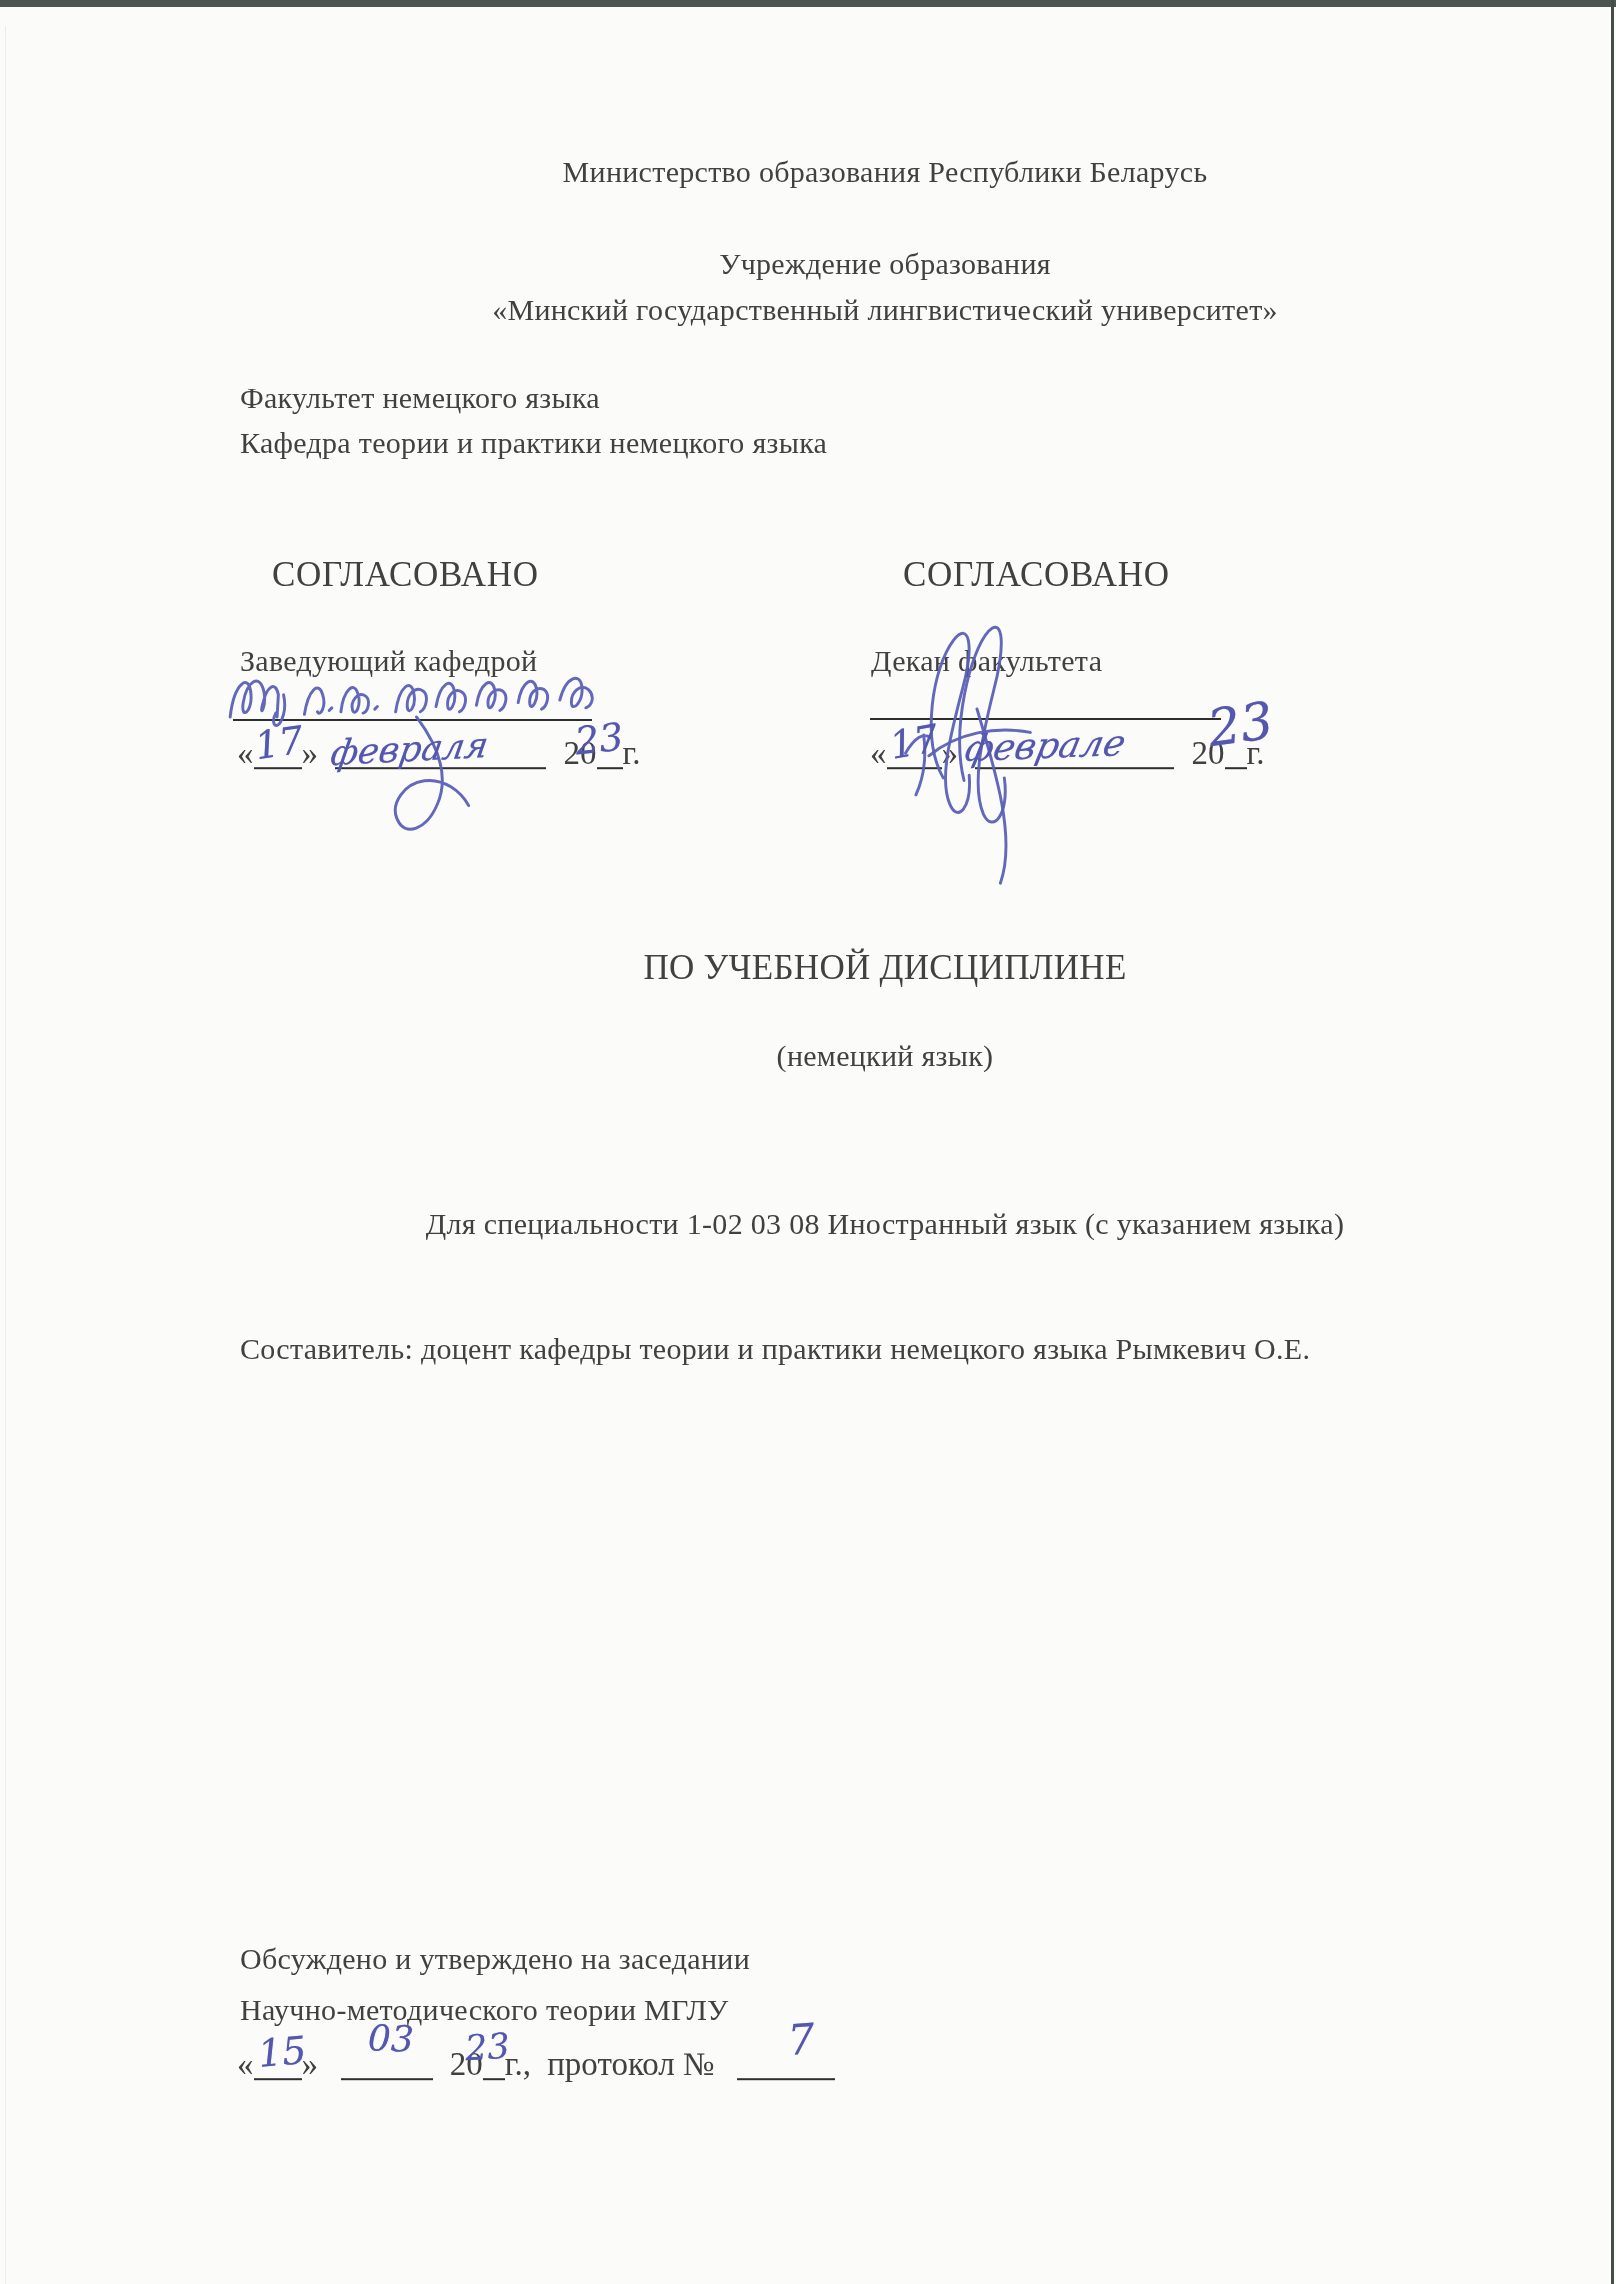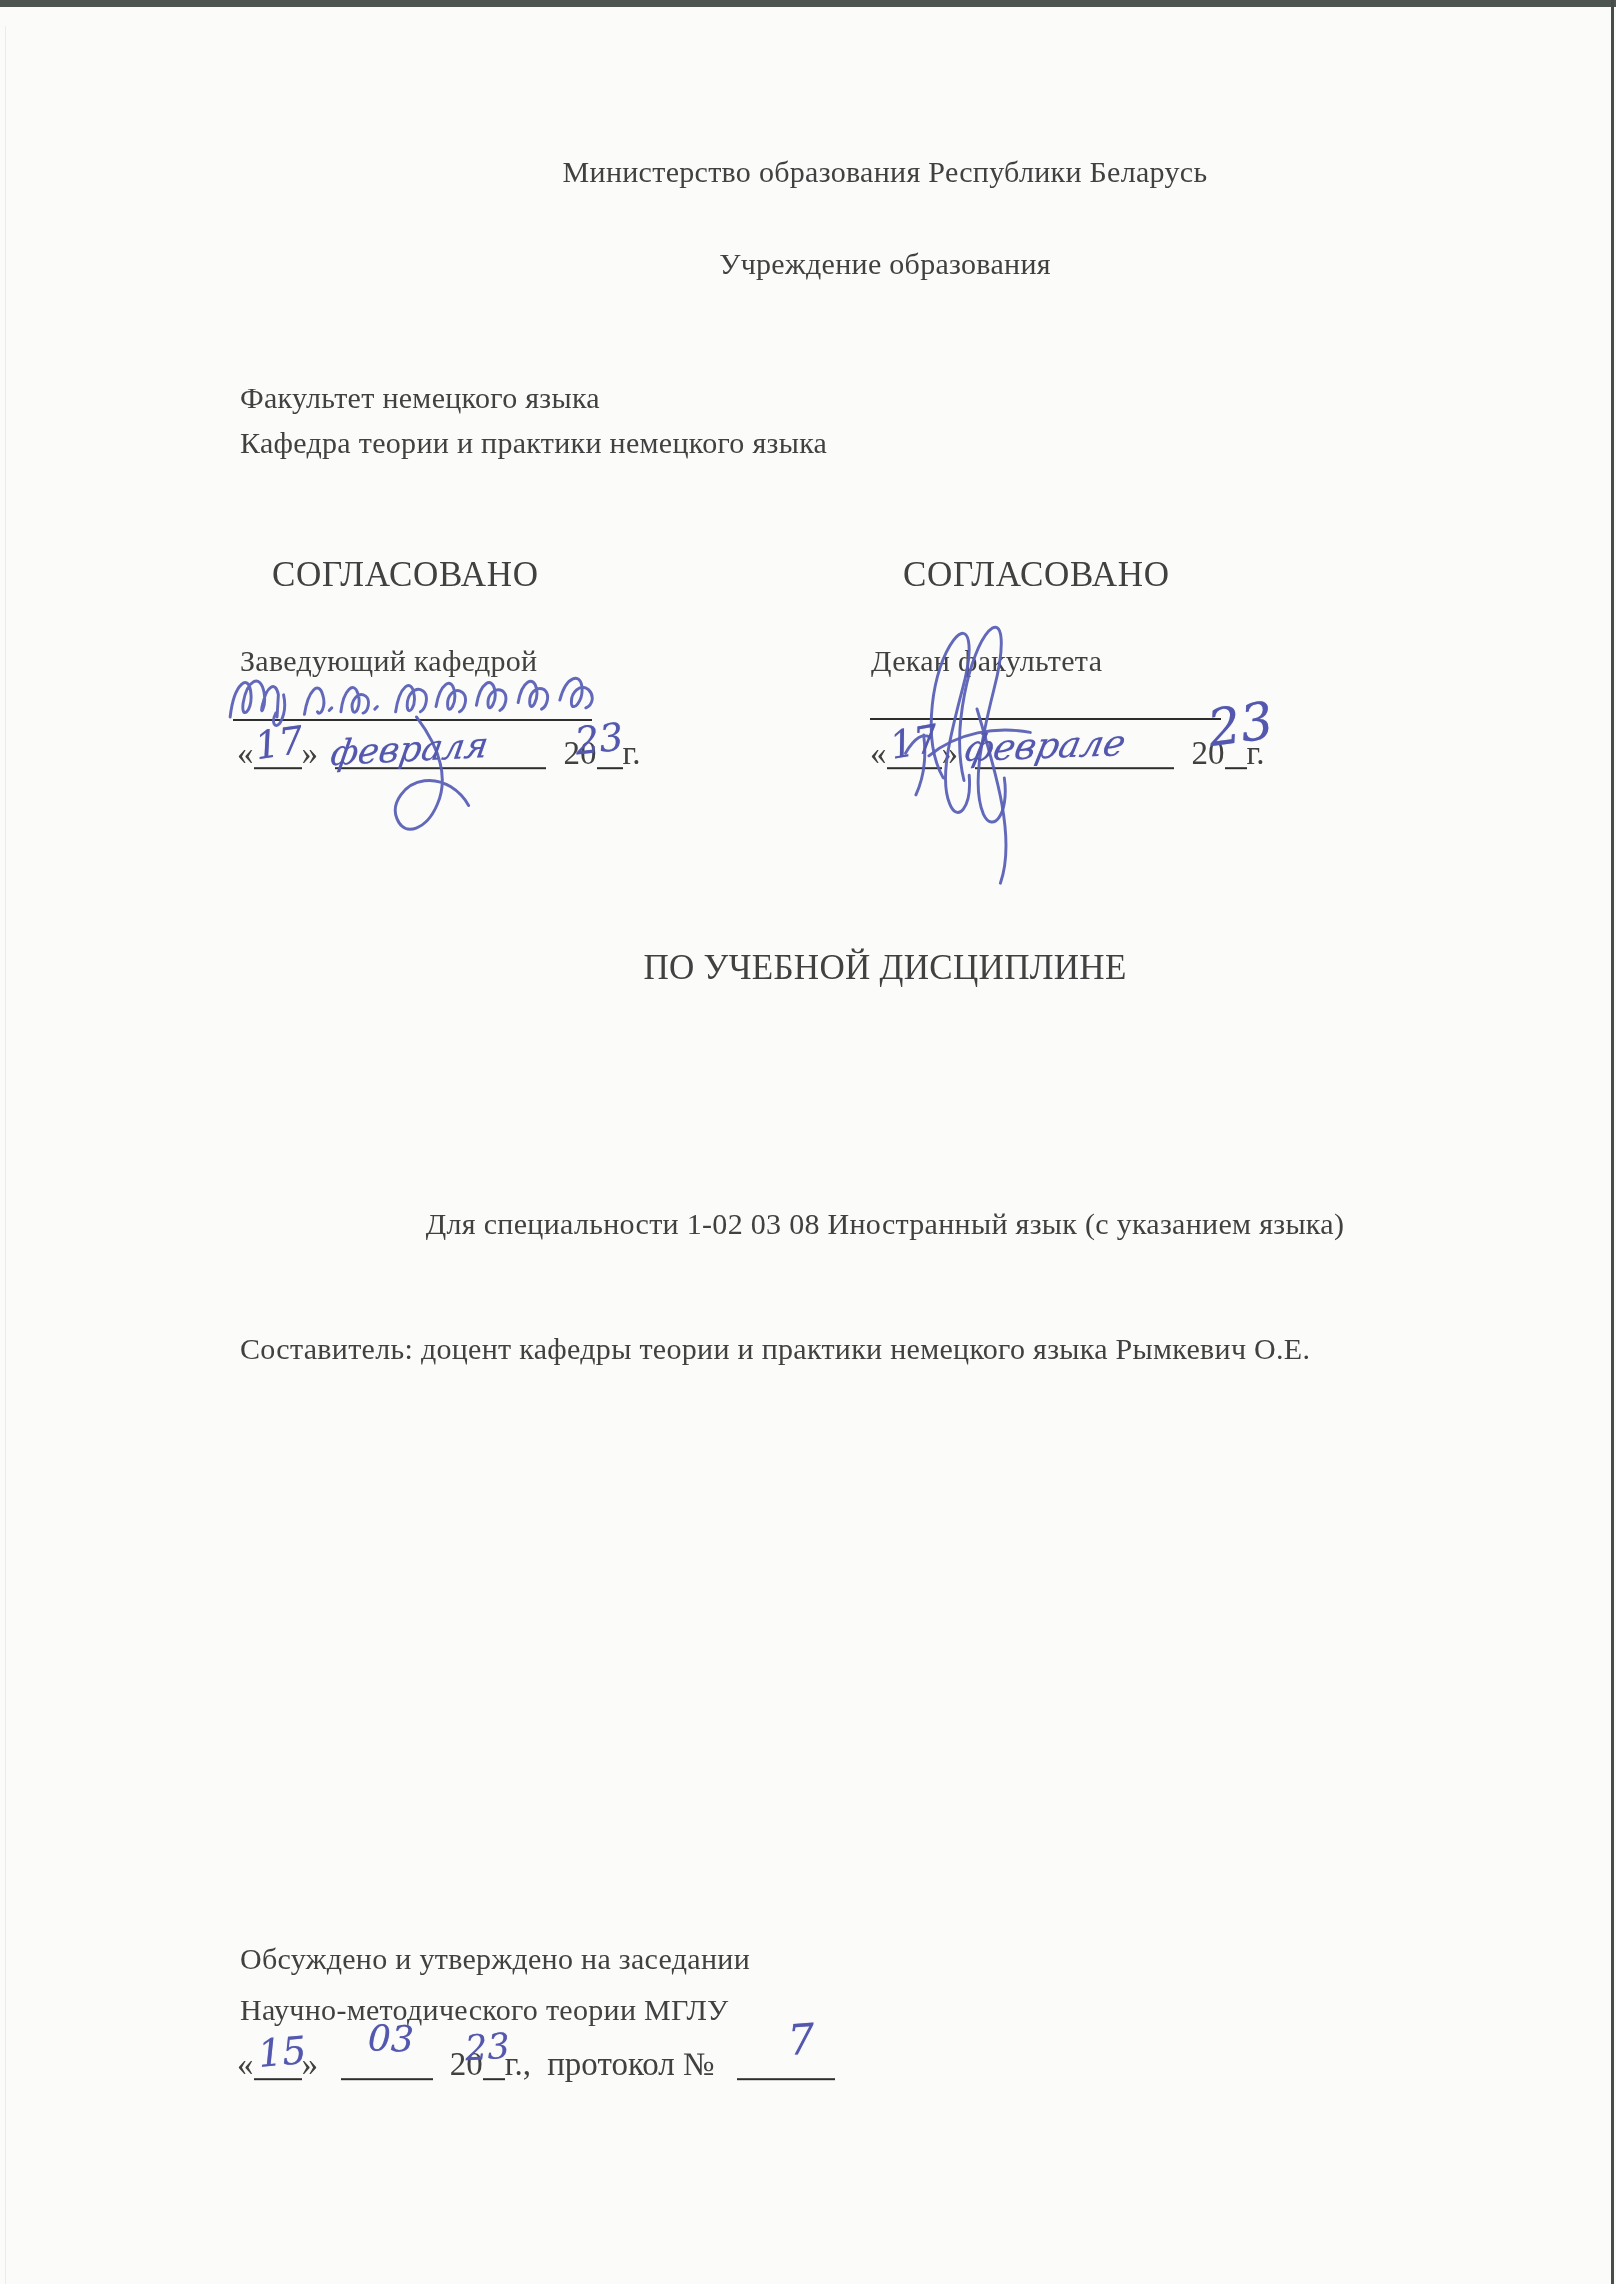--- a/index.html
+++ b/index.html
@@ -41,20 +41,21 @@
 <body>
 
 <div class="page">
 
   <div class="scan-band-top"></div>
   <div class="scan-line-right"></div>
   <div class="scan-line-left"></div>
 
   <div class="line center" style="top:155px">Министерство образования Республики Беларусь</div>
   <div class="line center" style="top:247px">Учреждение образования</div>
+  <div class="line center" style="top:293px">«Минский государственный лингвистический университет»</div>
   <div class="line leftcol" style="top:381px">Факультет немецкого языка</div>
   <div class="line leftcol" style="top:426px">Кафедра теории и практики немецкого языка</div>
 
   <div class="line leftcol status" style="top:555px">СОГЛАСОВАНО</div>
   <div class="line leftcol" style="top:644px">Заведующий кафедрой</div>
   <div class="sig-line" style="left:233px; top:719px; width:359px"></div>
   <div class="daterow" style="left:237px; top:732px">
     <span>«</span><span class="blank" style="width:48px"></span><span>»</span>
     <span class="blank gap-s" style="width:211px"></span>
     <span class="gap-s">20</span><span class="blank" style="width:26px"></span><span>г.</span>
@@ -82,20 +83,21 @@
     <path d="M150 270 C130 190 160 70 188 40 C210 18 214 60 196 130 C176 210 162 280 180 322 C194 352 220 322 212 266"></path>
     <path d="M96 232 C140 196 200 186 252 196"></path>
     <path d="M170 160 C200 260 230 360 206 428"></path>
     <path d="M60 228 C74 204 88 196 98 204 M88 200 C92 232 88 266 76 292"></path>
   </svg>
   <span class="ink" style="left:890px; top:720px; font-size:38px; transform:rotate(-10deg)">17</span>
   <span class="ink" style="left:966px; top:725px; font-size:36px; transform:rotate(-2deg) skewX(-14deg)">феврале</span>
   <span class="ink" style="left:1208px; top:695px; font-size:51px; transform:rotate(-8deg)">23</span>
 
   <div class="line center title-big" style="top:948px">ПО УЧЕБНОЙ ДИСЦИПЛИНЕ</div>
+  <div class="line center" style="top:1039px">(немецкий язык)</div>
 
   <div class="line center" style="top:1207px">Для специальности 1-02 03 08 Иностранный язык (с указанием языка)</div>
 
   <div class="line leftcol" style="top:1332px">Составитель: доцент кафедры теории и практики немецкого языка Рымкевич О.Е.</div>
 
   <div class="line leftcol" style="top:1942px">Обсуждено и утверждено на заседании</div>
   <div class="line leftcol" style="top:1993px">Научно-методического теории МГЛУ</div>
   <div class="daterow" style="left:237px; top:2043px">
     <span>«</span><span class="blank" style="width:48px"></span><span>»</span>
     <span class="blank gap-m" style="width:92px"></span>

